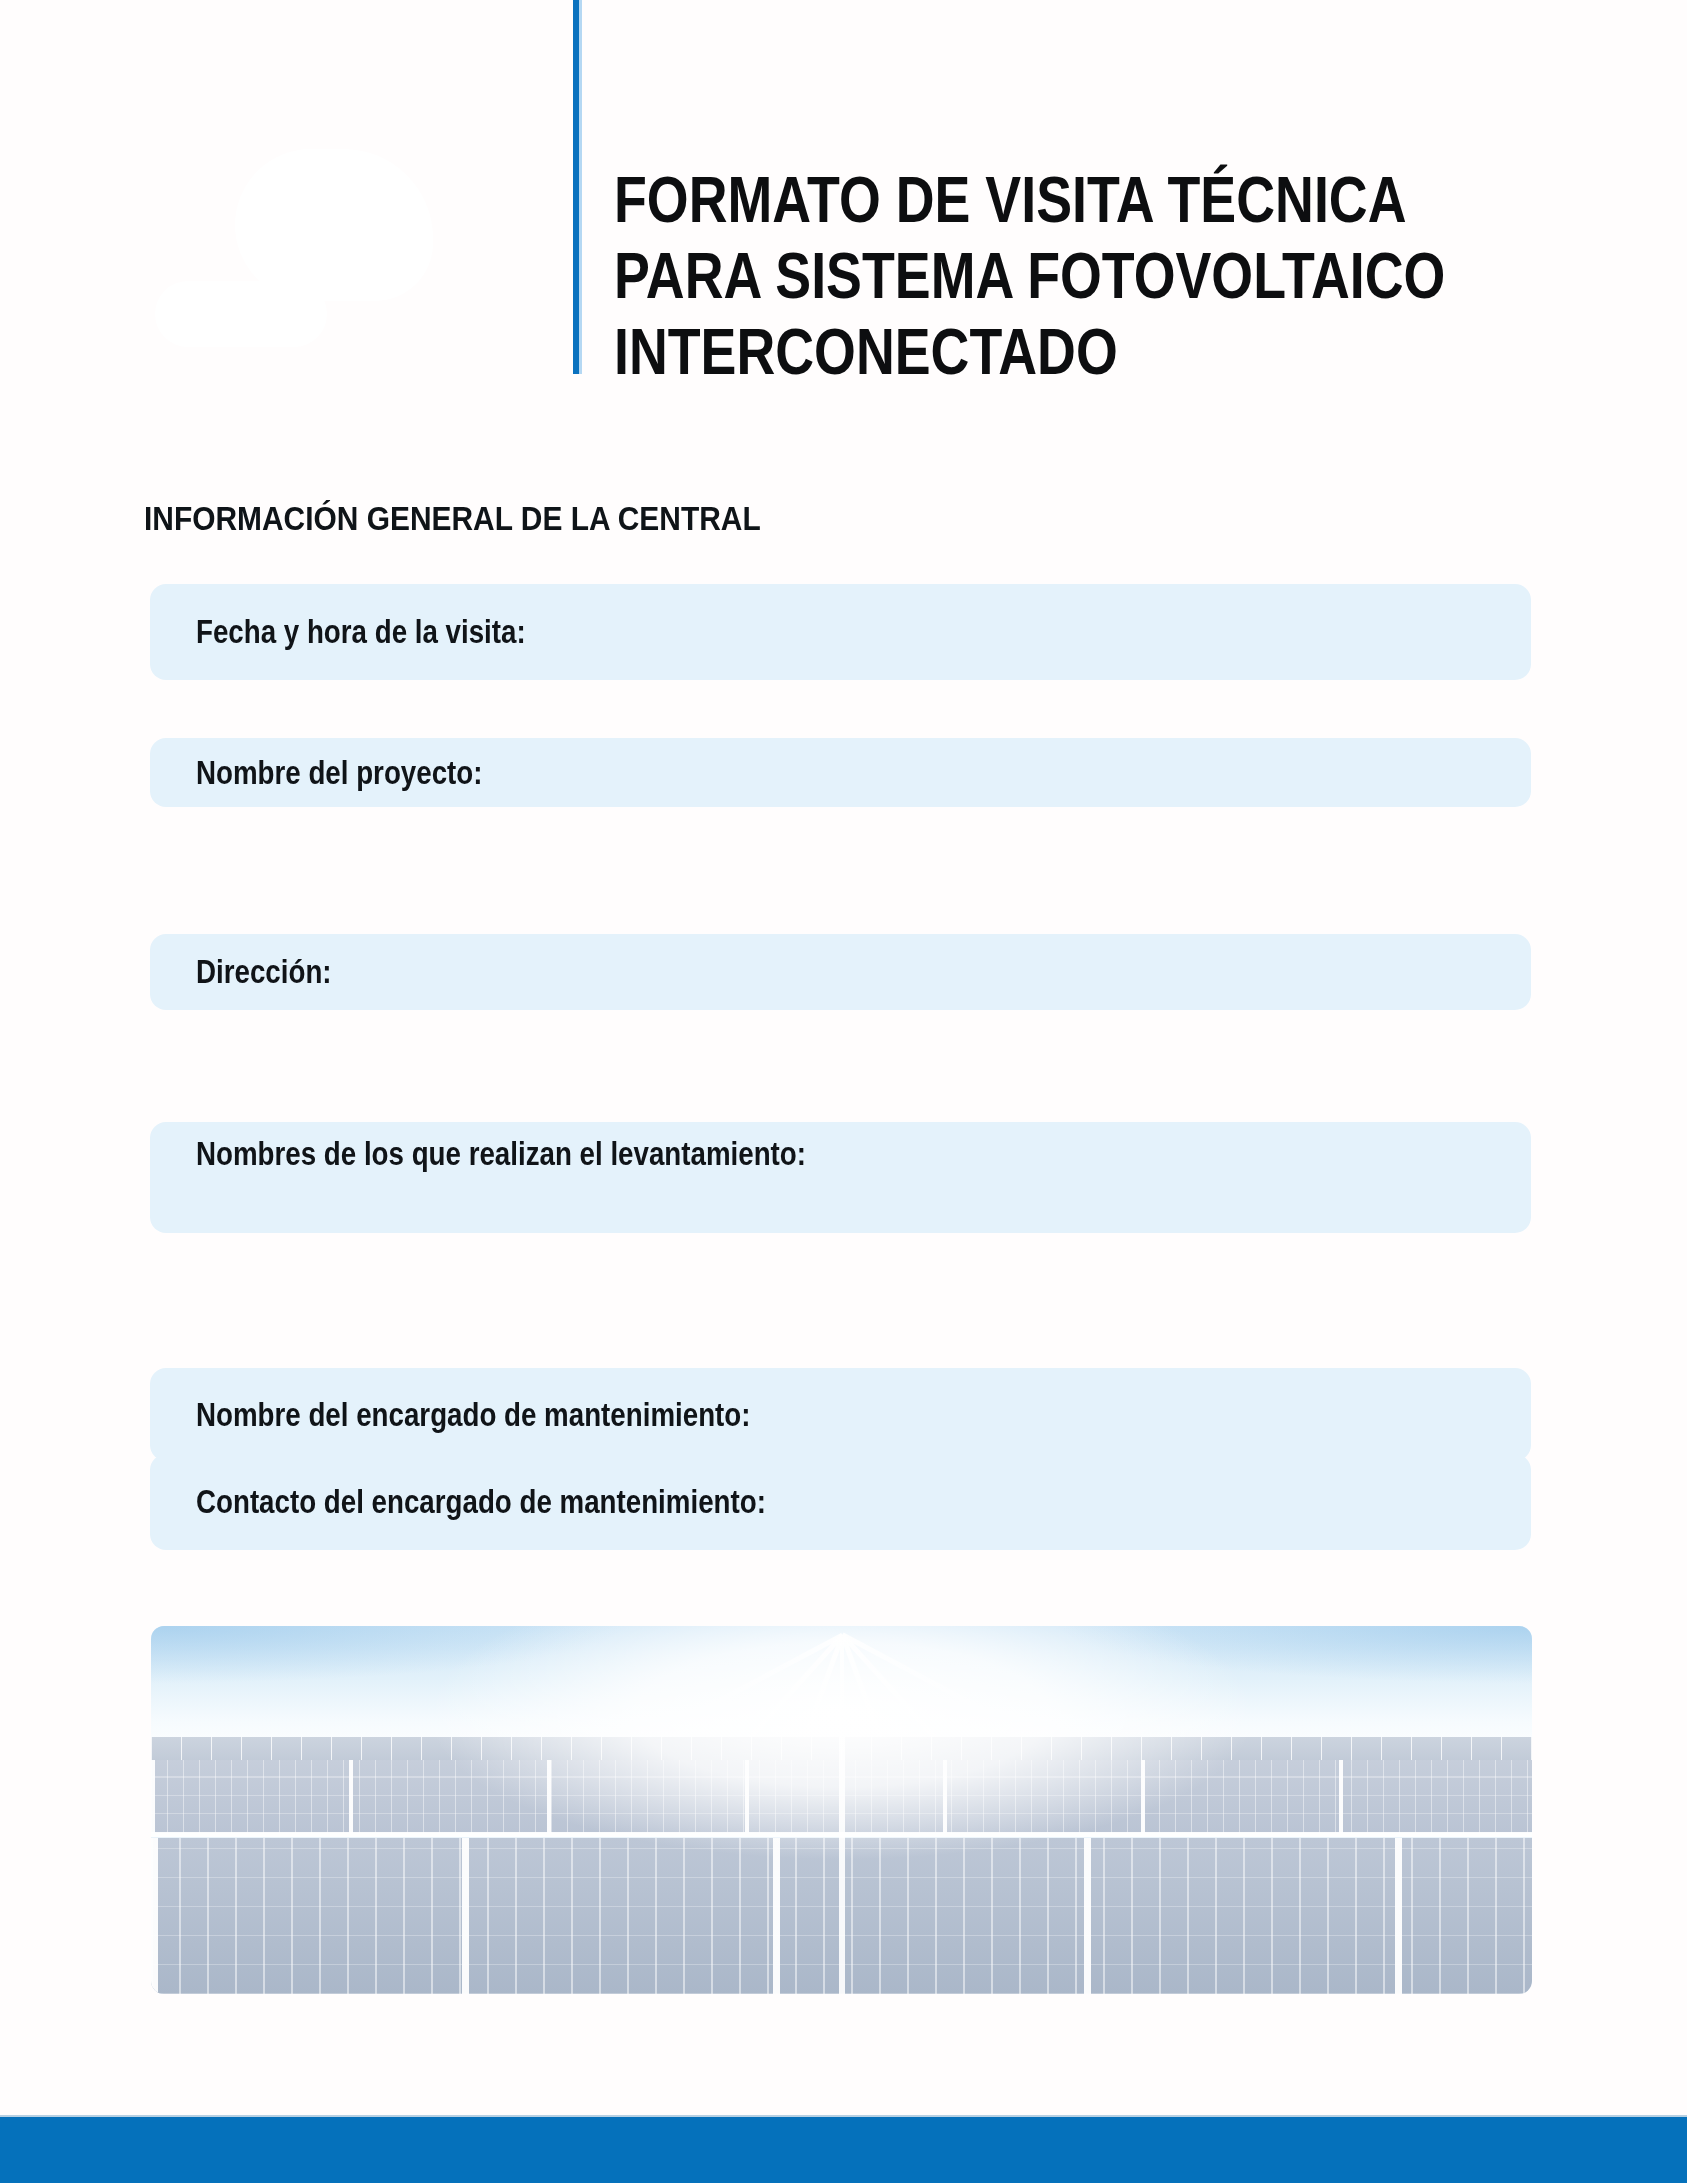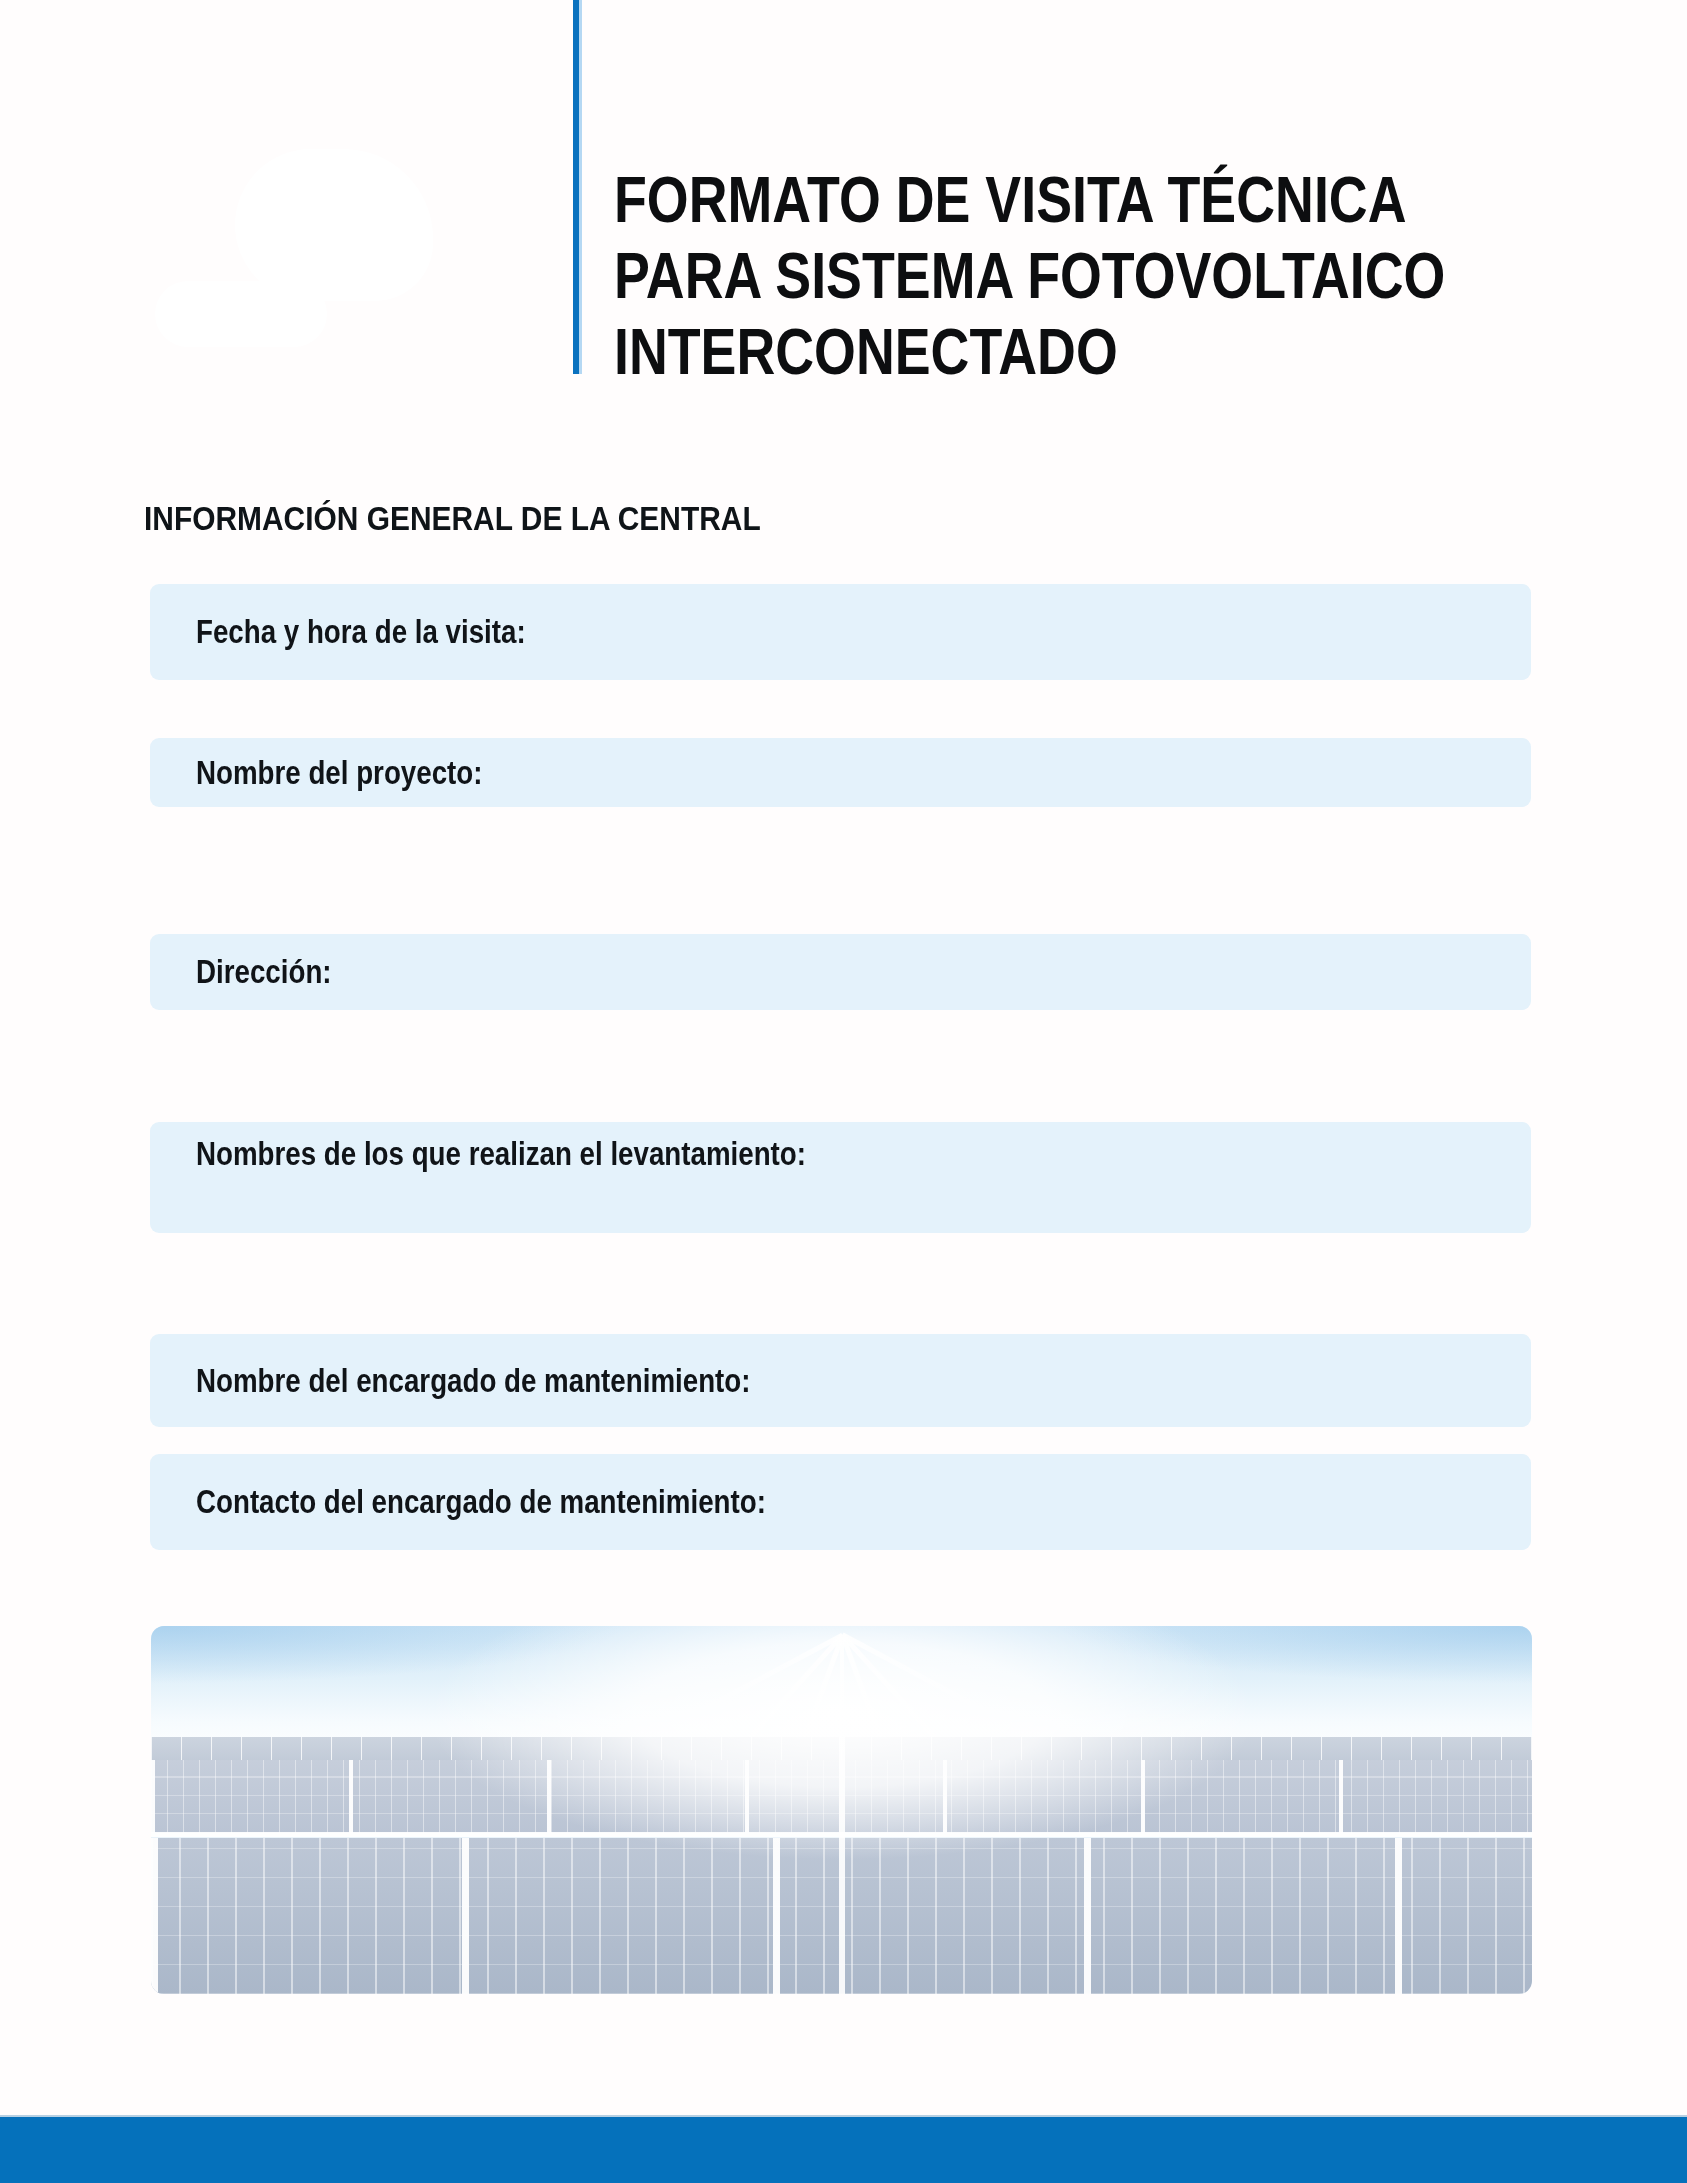--- a/index.html
+++ b/index.html
@@ -27,21 +27,21 @@
 
   
   .heading{
     position:absolute;left:144px;top:498px;color:#0f1418;font-weight:bold;
     font-size:34px;line-height:40px;transform:scaleX(.88);transform-origin:left top;white-space:nowrap;
   }
 
   
   .field{
     position:absolute;left:150px;width:1381px;background:var(--field-fill,#e4f2fb);
-    border-radius:9px;
+    border-radius:16px;
   }
   .field-label{
     position:absolute;left:46px;top:50%;color:#101418;font-weight:bold;font-size:33px;
     transform:translateY(-50%) scaleX(.84);transform-origin:left center;white-space:nowrap;
   }
   .field--tall .field-label{top:13.2px;transform:scaleX(.84);transform-origin:left top;}
 
   
   .photo{position:absolute;left:151px;top:1626px;width:1381px;height:368px;border-radius:13.2px;overflow:hidden;background:#eaf4fb;}
   .sky{position:absolute;left:0;top:0;right:0;height:132px;
@@ -111,21 +111,21 @@
 
   <div class="field" style="top:934px;height:76px">
     <span class="field-label">Dirección:</span>
   </div>
 
 
   <div class="field field--tall" style="top:1122px;height:111px">
     <span class="field-label">Nombres de los que realizan el levantamiento:</span>
   </div>
 
-  <div class="field" style="top:1334px;height:93px">
+  <div class="field" style="top:1368px;height:93px">
     <span class="field-label">Nombre del encargado de mantenimiento:</span>
   </div>
 
   <div class="field" style="top:1454px;height:96px">
     <span class="field-label">Contacto del encargado de mantenimiento:</span>
   </div>
 
   <div class="photo">
     <div class="sky"></div>
     <div class="ray" style="transform:rotate(-62deg);height:172px"></div>

